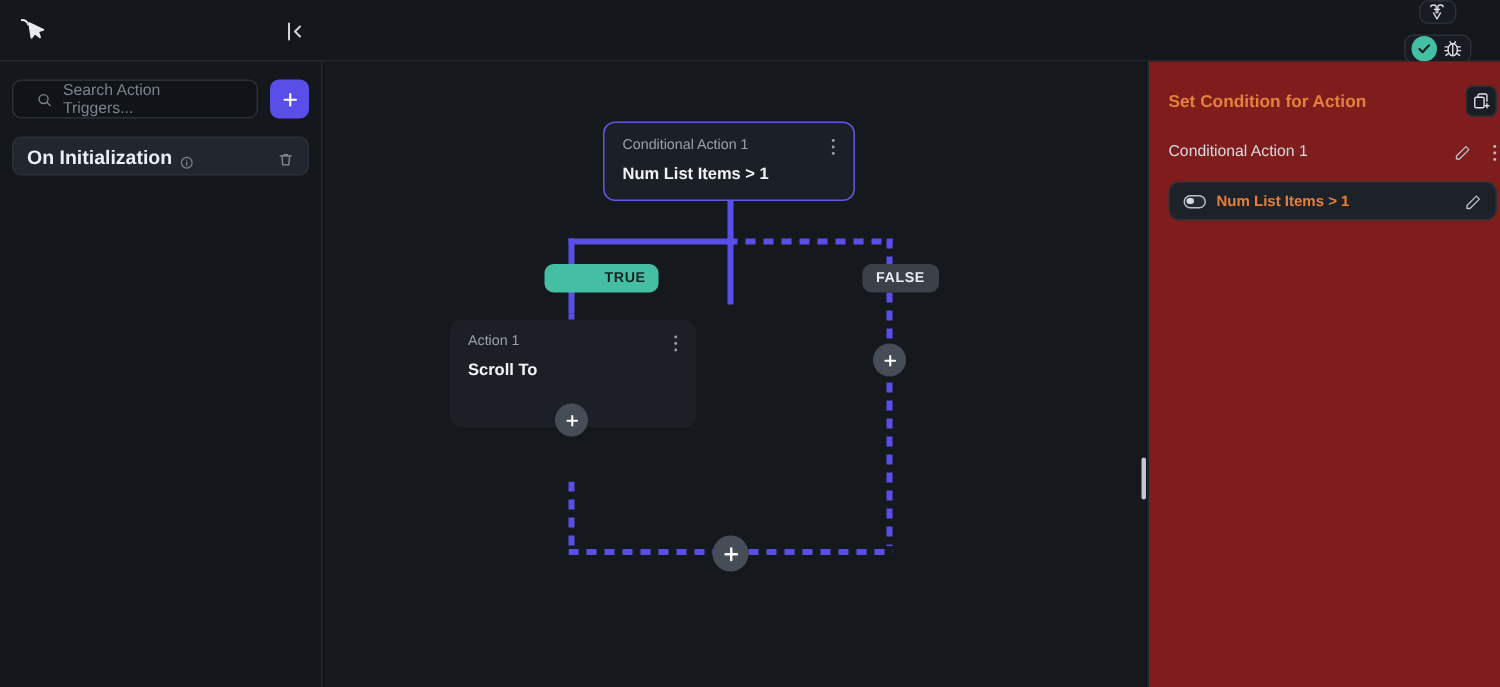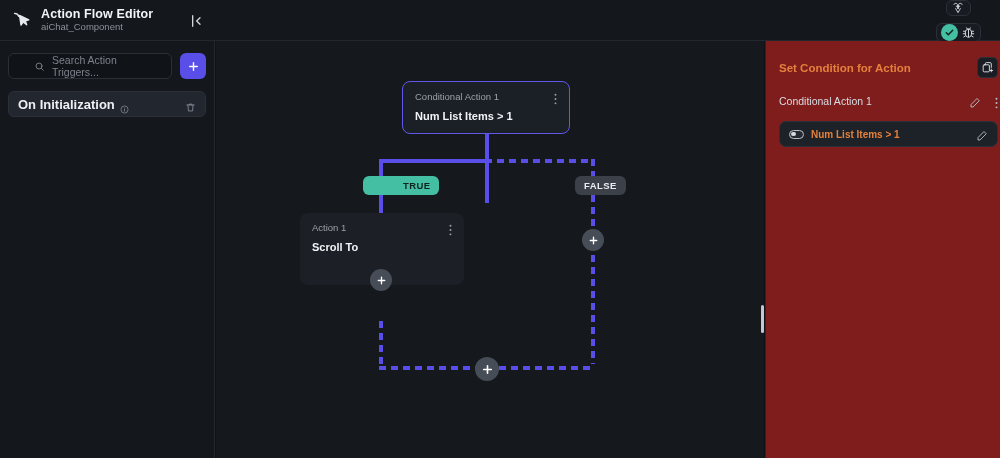--- a/index.html
+++ b/index.html
@@ -71,21 +71,21 @@
   .sidebar {
     position: absolute; left: 0; top: 41px; width: 215px; height: 417px;
     background: #14171c;
     border-right: 1px solid #23272e;
     padding: 12px 8px 0 8px;
   }
   .search-row { display: flex; align-items: center; gap: 8px; }
   .search-box {
     flex: 1; height: 26px; border-radius: 6px;
     border: 1px solid #2b3038; background: #101317;
-    display: flex; align-items: center; gap: 7px; padding: 0 25px;
+    display: flex; align-items: center; gap: 7px; padding: 0 15px;
   }
   .search-box .ph { font-size: 10.5px; color: #7d838d; }
   .add-btn {
     width: 26px; height: 26px; border-radius: 6px;
     background: #5a4ee8; color: #fff;
     display: flex; align-items: center; justify-content: center;
     font-size: 15px; line-height: 1; cursor: pointer;
   }
   .trigger-item {
     margin-top: 12px; height: 26px; border-radius: 6px;
@@ -210,24 +210,20 @@
 
 <div class="app">
 
   <div class="topbar">
     <div class="brand">
       <span class="brand-icon">
         <svg viewBox="0 0 24 24" width="20" height="20" fill="none" stroke="currentColor" stroke-width="1.6" stroke-linecap="round" stroke-linejoin="round">
           <path d="M3 4c3.2 0 4.6 1.8 5.1 3.6"></path>
           <path d="M9 6.5l1.8 11.6 2.6-3.6 4.2 3.3-1.6-4.8 4.2-1.1z" fill="currentColor" stroke="currentColor"></path>
         </svg>
-      </span>
-      <span class="brand-text">
-        <span class="brand-title">Action Flow Editor</span>
-        <span class="brand-sub">aiChat_Component</span>
       </span>
     </div>
 
     <div class="collapse-btn">
       <svg viewBox="0 0 24 24" width="16" height="16" fill="none" stroke="currentColor" stroke-width="2" stroke-linecap="round" stroke-linejoin="round">
         <path d="M7 4v16"></path>
           <path d="M18 7l-5 5 5 5"></path>
       </svg>
     </div>
 

